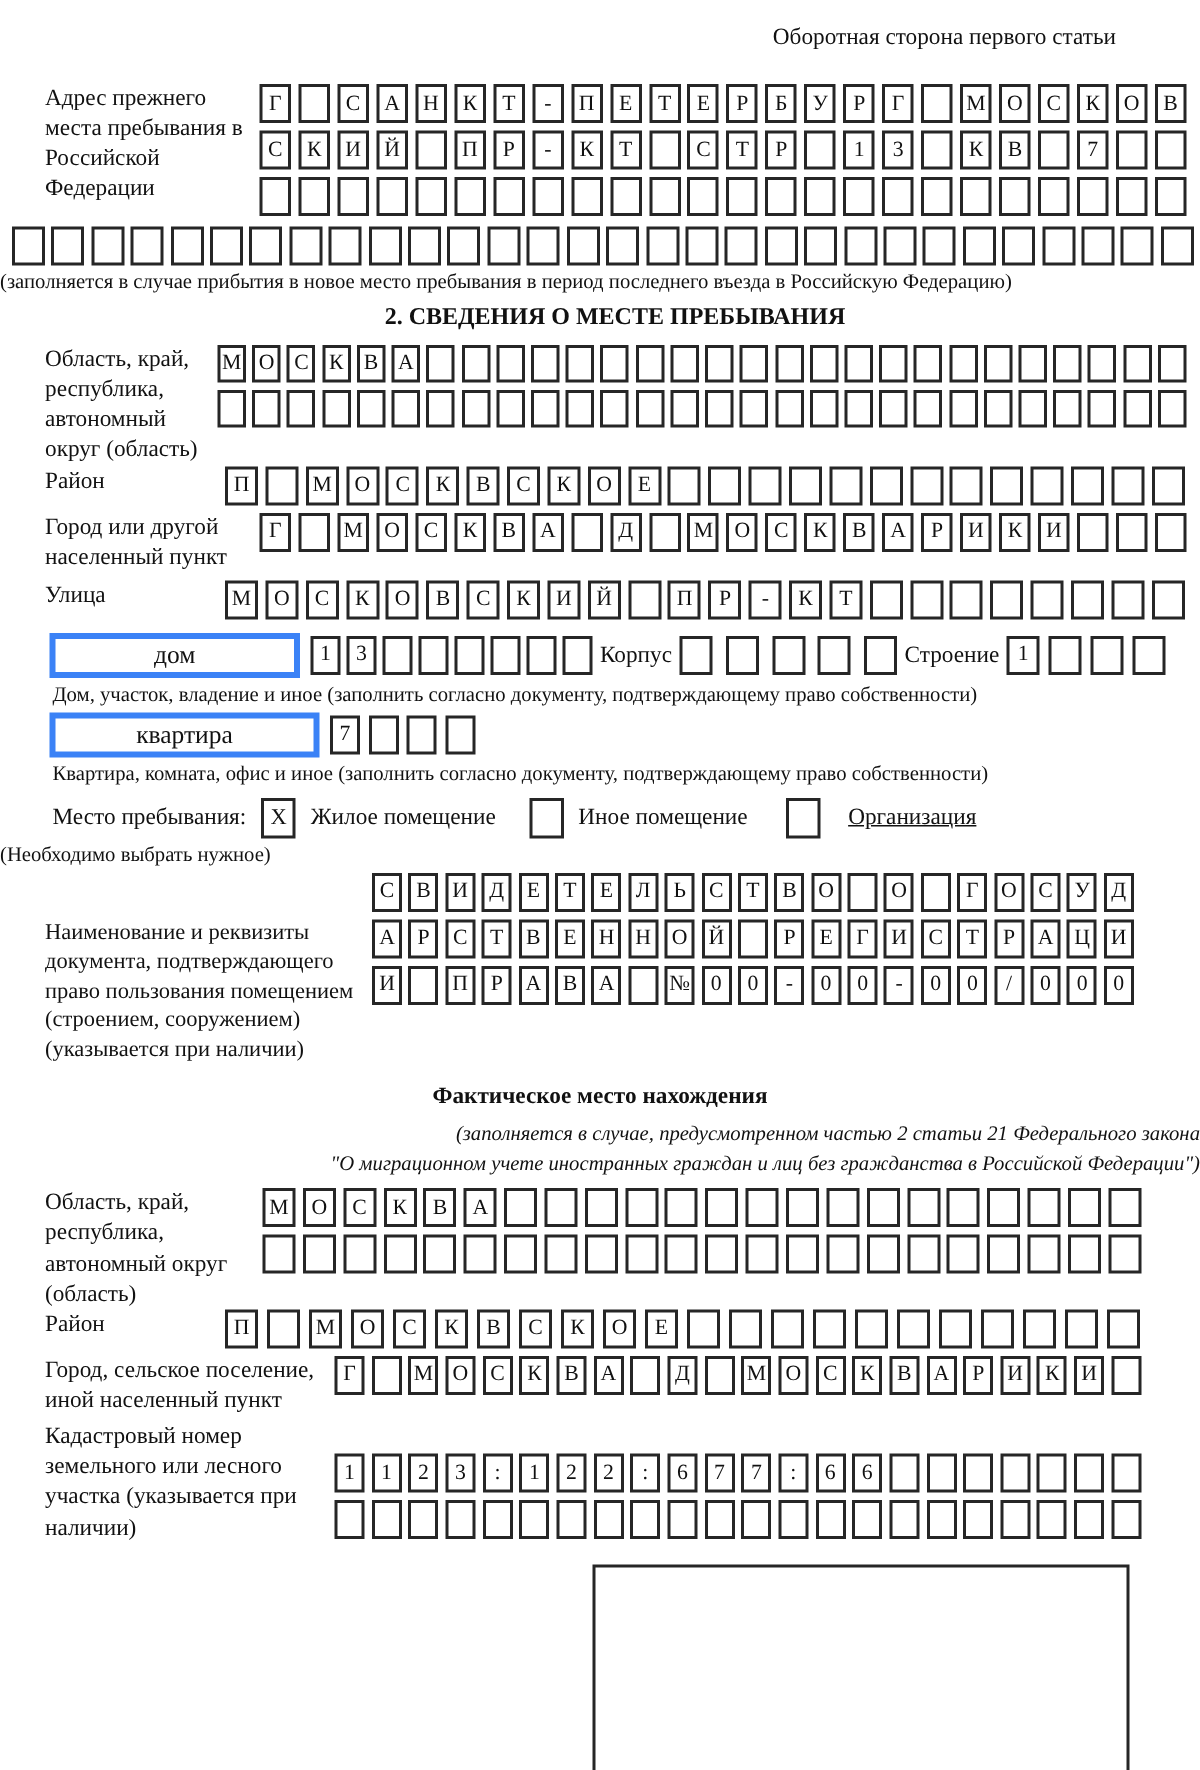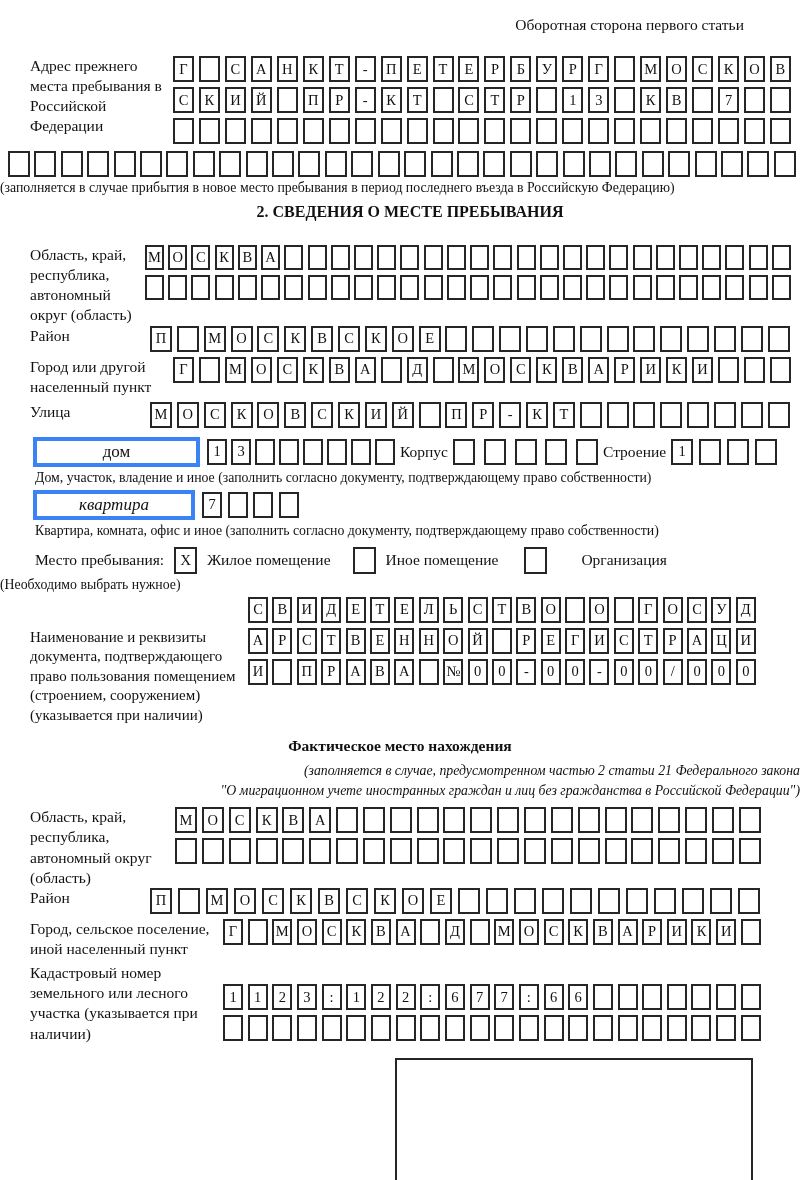--- a/index.html
+++ b/index.html
@@ -26,29 +26,29 @@
   .w538{width:538px;} .w788{width:788px;} .w188{width:188px;}
   .w145{width:145px;} .w106{width:106px;} .w97{width:97px;}
 
   .lab143{width:143px;} .lab115{width:115px;} .lab120{width:120px;}
   .lab170{width:143px;} .lab218{width:218px;margin-top:31px;} .lab145{width:145px;}
   .lab193{width:193px;}
 
   .fullrow{padding-left:8px;margin-top:2px;}
   .note{font-size:13.8px;margin:3px 0 4px 0;}
   .note-left{font-size:13.8px;text-align:left;margin:3px 0 4px 35px;}
-  .h-main{font-size:16px;font-weight:bold;text-align:center;margin:7px 0 24px 0;padding-left:20px;}
+  .h-main{font-size:16px;font-weight:bold;text-align:center;margin:7px 0 9px 0;padding-left:20px;}
   .h-sub{font-size:15.5px;font-weight:bold;text-align:center;margin:12px 0 6px 0;}
   .mt{margin-top:6px;}
 
   .houserow{display:flex;align-items:center;padding-left:33px;margin-top:4px;}
   .longbox{box-sizing:border-box;border:4px solid #3b82f6;height:30px;
            display:flex;align-items:center;justify-content:center;font-size:17px;}
   .dombox{width:167px;margin-right:7px;}
-  .kvbox{width:162px;margin-right:7px;font-style:italic;}
+  .kvbox{width:180px;margin-right:7px;}
   .inline-lab{font-size:15.5px;margin:0 5px;}
 
   .stayrow{display:flex;align-items:center;padding-left:35px;margin-top:8px;gap:10px;}
   .checkbox{box-sizing:border-box;width:23px;height:27px;border:2px solid #262626;
             display:flex;align-items:center;justify-content:center;font-size:15px;}
   .staylab{font-size:15.5px;}
 
   .factnotes{font-size:13.8px;text-align:right;line-height:1.45;font-style:italic;}
 
   .stamp-wrap{margin-left:395px;margin-top:12px;}
@@ -385,21 +385,21 @@
   </div>
   <div class="note-left">Квартира, комната, офис и иное (заполнить согласно документу, подтверждающему право собственности)</div>
 
   <div class="stayrow">
     <span class="staylab">Место пребывания:</span>
     <span class="checkbox">X</span>
     <span class="staylab">Жилое помещение</span>
     <span class="checkbox" style="margin-left:12px;"></span>
     <span class="staylab">Иное помещение</span>
     <span class="checkbox" style="margin-left:16px;"></span>
-    <span class="staylab" style="margin-left:24px;">Организация</span>
+    <span class="staylab" style="margin-left:8px;text-decoration:underline;">Организация</span>
   </div>
   <div class="note">(Необходимо выбрать нужное)</div>
 
   <div class="field" style="margin-top:4px;">
     <div class="label lab218" style="font-size:15px;">Наименование и реквизиты документа, подтверждающего право пользования помещением (строением, сооружением) (указывается при наличии)</div>
     <div class="rows">
       <div class="boxrow w508 c20">
           <span class="cell">С</span>
           <span class="cell">В</span>
           <span class="cell">И</span>

